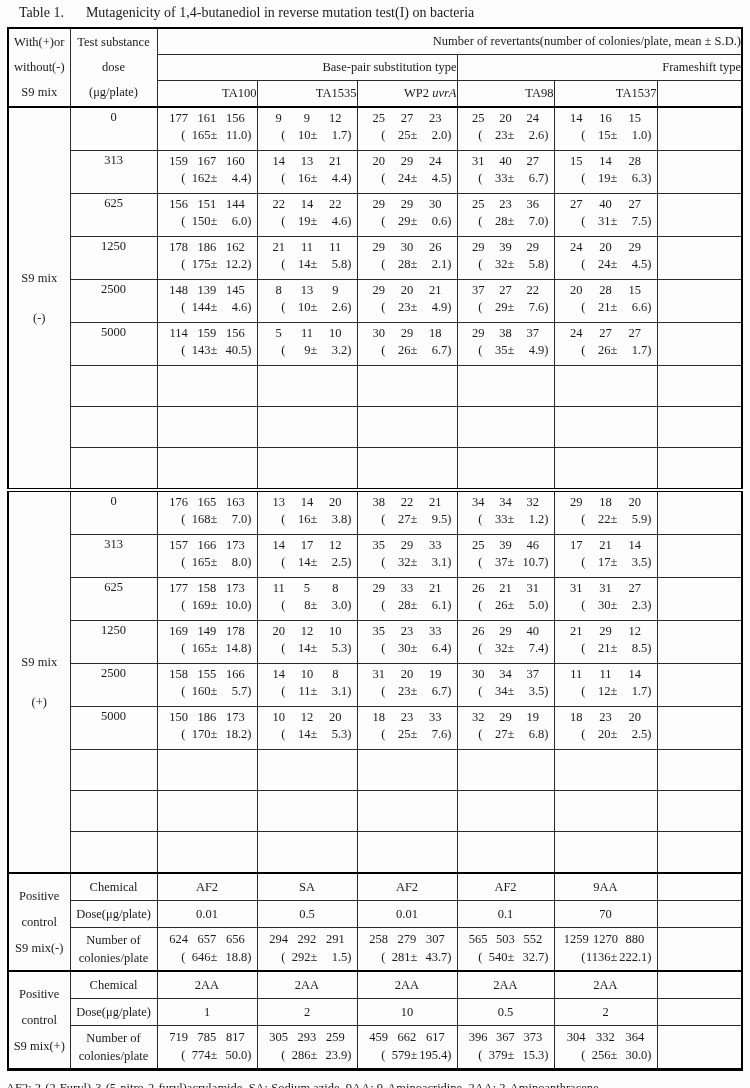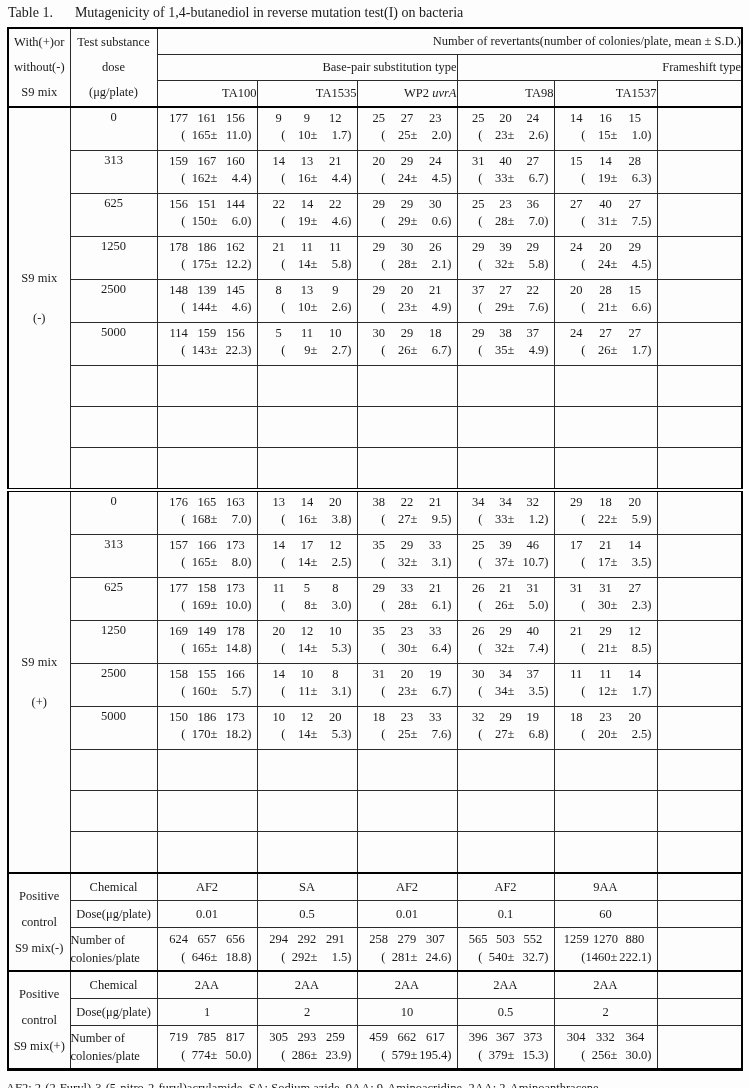--- a/index.html
+++ b/index.html
@@ -1,21 +1,21 @@
 <!DOCTYPE html>
 <html><head>
 <meta charset="utf-8">
 <style>
   html,body{margin:0;padding:0;}
   body{
     width:750px;height:1088px;background:#fdfdfd;color:#1a1a1a;
     font-family:"Liberation Serif","DejaVu Serif",serif;
     overflow:hidden;position:relative;
   }
-  .title{padding:5px 0 0 8px;font-size:14px;white-space:nowrap;}
+  .title{padding:5px 0 0 19px;font-size:14px;white-space:nowrap;}
   .title .cap{margin-left:22px;}
   table{
     border-collapse:collapse;table-layout:fixed;
     width:734px;margin:6px 0 0 7px;
     border:2px solid #000;border-bottom:3px solid #000;
   }
   td{
     border:1px solid #2a2a2a;padding:0;vertical-align:top;
     font-size:12.5px;overflow:hidden;
   }
@@ -35,21 +35,21 @@
   .blk{vertical-align:middle;text-align:center;}
   .blk div{line-height:18px;}
   .blk div+div{margin-top:22px;}
   tr.dbl td{border-top:4px double #000;}
   tr.bt2 td{border-top:2px solid #000;}
   
   tr.pcs td{height:26px;vertical-align:middle;text-align:center;line-height:26px;}
   tr.pcn td{height:42px;}
   td.pclab{vertical-align:middle;text-align:center;}
   td.pclab div{line-height:26px;}
-  td.pcnlab{text-align:left;vertical-align:middle;line-height:18px;}
+  td.pcnlab{text-align:center;vertical-align:middle;line-height:18px;}
   td.pcnum .cnt,td.pcnum .stat{line-height:18px;}
   i{font-style:italic;}
   .foot{margin:8px 0 0 6px;font-size:12.5px;line-height:18px;}
 </style>
 </head>
 <body>
 
 <div class="title">
   <span>Table 1.</span><span class="cap">Mutagenicity of 1,4-butanediol in reverse mutation test(I) on bacteria</span>
 </div>
@@ -318,29 +318,29 @@
         <td></td>
       </tr>
       <tr class="drow">
         <td class="dose">5000</td>
         <td>
           <div class="cnt">
             <span>114</span>
             <span>159</span>
             <span>156</span>
           </div>
-          <div class="stat"><span>(</span><span class="mv">143</span><span>±</span><span class="sv">22.3</span><span>)</span></div>
+          <div class="stat"><span>(</span><span class="mv">143</span><span>±</span><span class="sv">40.5</span><span>)</span></div>
         </td>
         <td>
           <div class="cnt">
             <span>5</span>
             <span>11</span>
             <span>10</span>
           </div>
-          <div class="stat"><span>(</span><span class="mv">9</span><span>±</span><span class="sv">2.7</span><span>)</span></div>
+          <div class="stat"><span>(</span><span class="mv">9</span><span>±</span><span class="sv">3.2</span><span>)</span></div>
         </td>
         <td>
           <div class="cnt">
             <span>30</span>
             <span>29</span>
             <span>18</span>
           </div>
           <div class="stat"><span>(</span><span class="mv">26</span><span>±</span><span class="sv">6.7</span><span>)</span></div>
         </td>
         <td>
@@ -696,21 +696,21 @@
         <td>AF2</td>
         <td>9AA</td>
         <td></td>
       </tr>
       <tr class="pcs">
         <td>Dose(μg/plate)</td>
         <td>0.01</td>
         <td>0.5</td>
         <td>0.01</td>
         <td>0.1</td>
-        <td>60</td>
+        <td>70</td>
         <td></td>
       </tr>
       <tr class="pcn">
         <td class="pcnlab">
           <div>Number of</div>
           <div>colonies/plate</div>
         </td>
         <td class="pcnum">
           <div class="cnt">
             <span>624</span>
@@ -726,37 +726,37 @@
             <span>291</span>
           </div>
           <div class="stat"><span>(</span><span class="mv">292</span><span>±</span><span class="sv">1.5</span><span>)</span></div>
         </td>
         <td class="pcnum">
           <div class="cnt">
             <span>258</span>
             <span>279</span>
             <span>307</span>
           </div>
-          <div class="stat"><span>(</span><span class="mv">281</span><span>±</span><span class="sv">24.6</span><span>)</span></div>
+          <div class="stat"><span>(</span><span class="mv">281</span><span>±</span><span class="sv">43.7</span><span>)</span></div>
         </td>
         <td class="pcnum">
           <div class="cnt">
             <span>565</span>
             <span>503</span>
             <span>552</span>
           </div>
           <div class="stat"><span>(</span><span class="mv">540</span><span>±</span><span class="sv">32.7</span><span>)</span></div>
         </td>
         <td class="pcnum">
           <div class="cnt">
             <span>1259</span>
             <span>1270</span>
             <span>880</span>
           </div>
-          <div class="stat"><span>(</span><span class="mv">1460</span><span>±</span><span class="sv">222.1</span><span>)</span></div>
+          <div class="stat"><span>(</span><span class="mv">1136</span><span>±</span><span class="sv">222.1</span><span>)</span></div>
         </td>
         <td></td>
       </tr>
       <tr class="pcs bt2">
         <td class="pclab" rowspan="3">
           <div>Positive</div>
           <div>control</div>
           <div>S9 mix(+)</div>
         </td>
         <td>Chemical</td>

